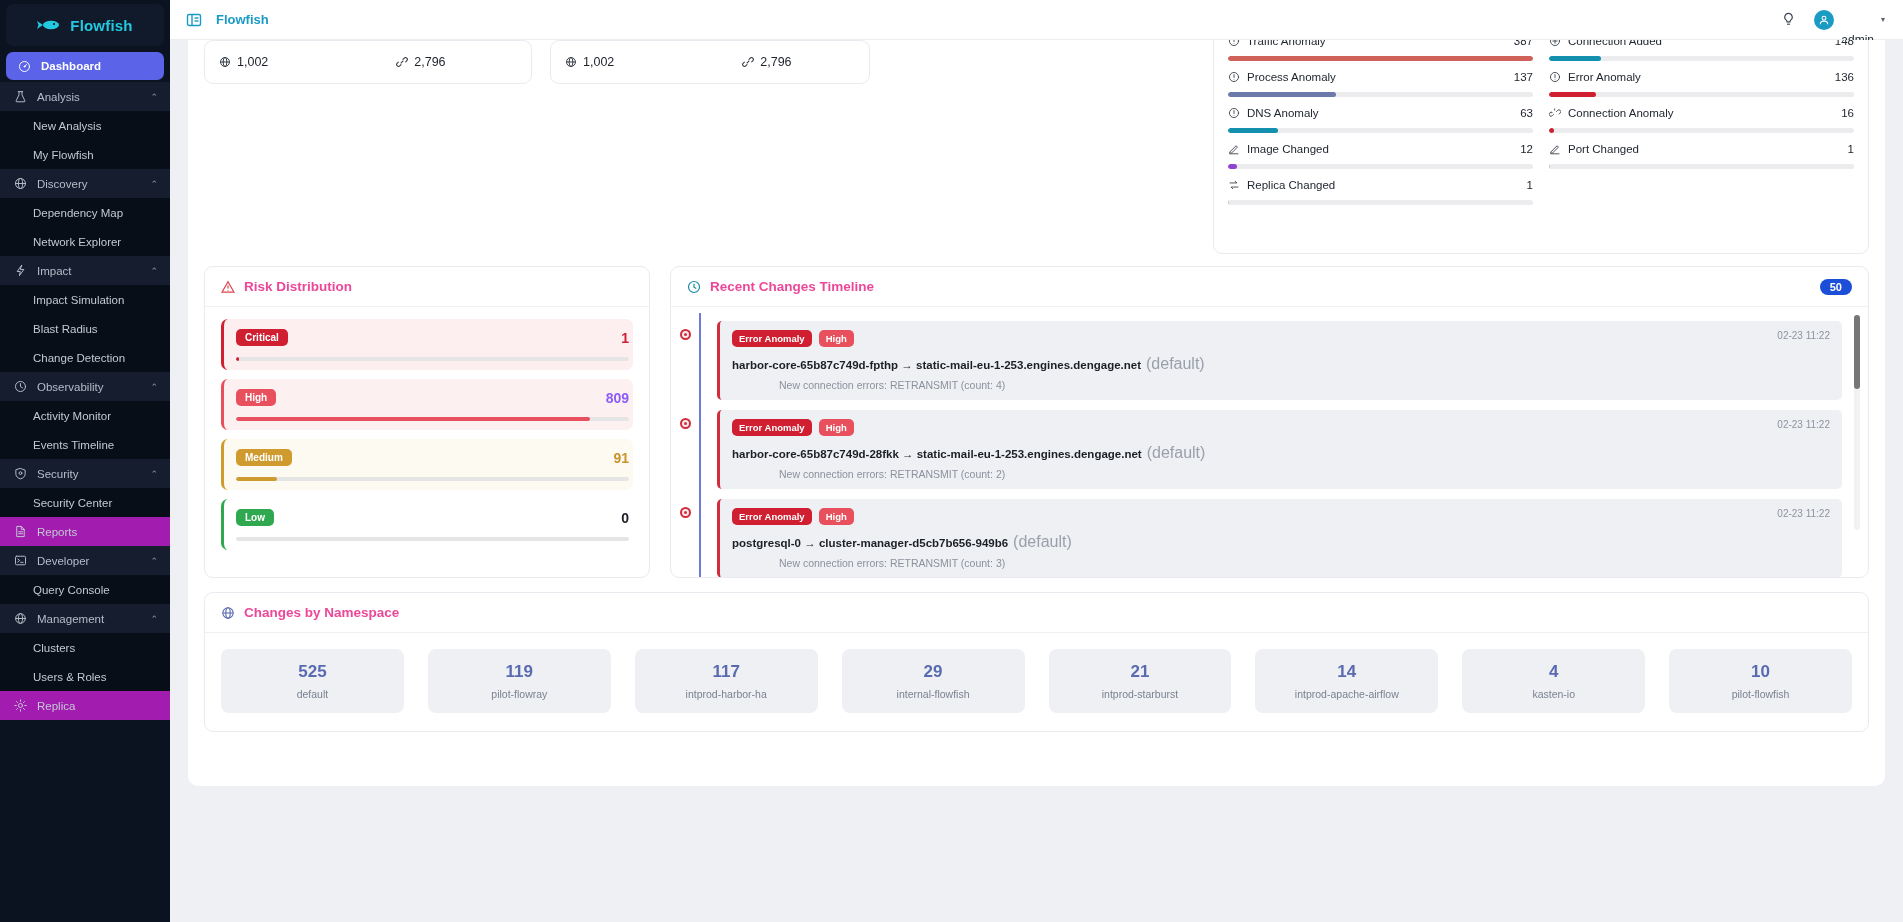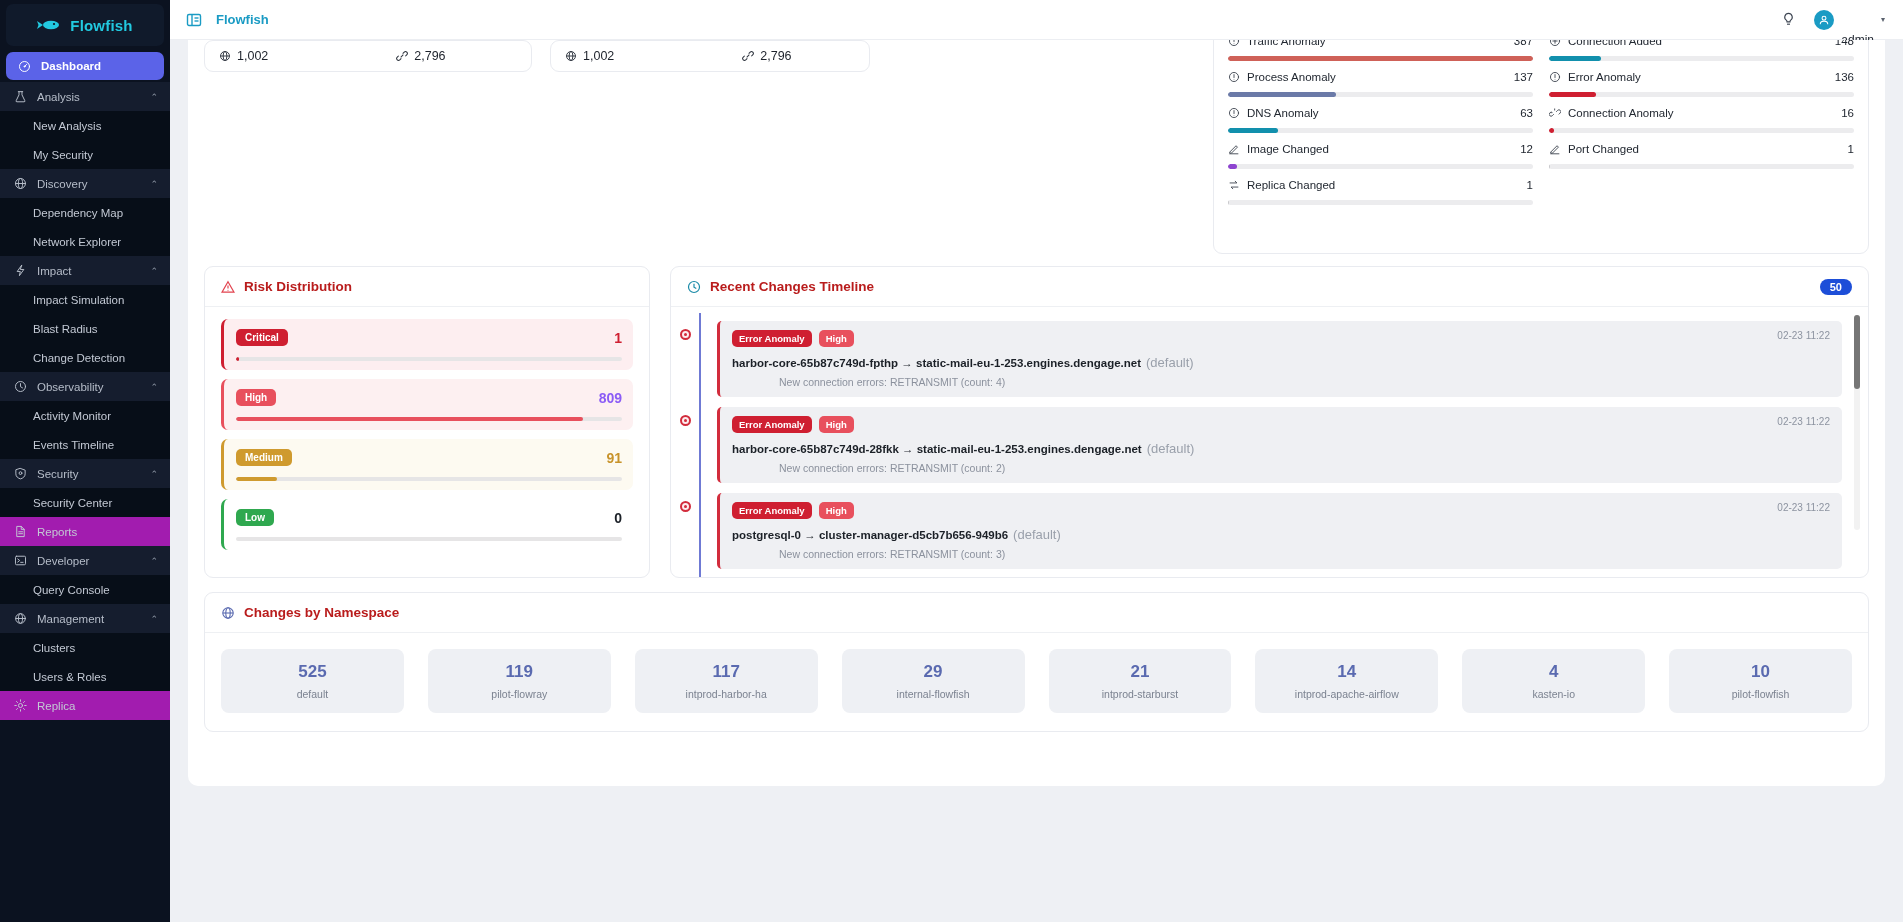--- a/index.html
+++ b/index.html
@@ -72,21 +72,21 @@
     background: #ffffff; border-radius: 10px;
     margin-top: -14px;
     padding: 0 16px 16px 16px;
     height: 760px; position: relative;
   }
 
   
   .row1 { display: flex; gap: 18px; align-items: flex-start; padding-top: 14px; }
   .stat-card {
     background: #fff; border: 1px solid #e9ebf0; border-radius: 9px;
-    height: 32px; display: flex; align-items: center; padding: 0 14px; gap: 0;
+    height: 44px; display: flex; align-items: center; padding: 0 14px; gap: 0;
   }
   .stat-card.a { width: 328px; }
   .stat-card.b { width: 320px; }
   .stat-pair { display: flex; align-items: center; gap: 6px; font-size: 12.5px; color: #1d222b; }
   .stat-pair.second { margin-left: 128px; }
   .stat-ico { width: 12px; height: 12px; color: #2b313b; display: inline-flex; }
 
   .anomaly-card {
     margin-left: auto; width: 656px;
     background: #fff; border: 1px solid #e9ebf0; border-radius: 9px;
@@ -104,28 +104,28 @@
   .an-track { height: 5px; background: #ececee; border-radius: 3px; margin-top: 9px; overflow: hidden; }
   .an-fill { height: 5px; border-radius: 3px; }
 
   
   .row2 { display: flex; gap: 20px; margin-top: 12px; }
   .panel { background: #fff; border: 1px solid #e9ebf0; border-radius: 9px; }
   .panel-head {
     height: 40px; display: flex; align-items: center; gap: 9px;
     padding: 0 16px; border-bottom: 1px solid #eef0f3;
   }
-  .panel-title { font-size: 13.5px; font-weight: bold; color: #b91c1c; }
+  .panel-title { font-size: 13.5px; font-weight: bold; color: #ec4899; }
   .panel-ico { width: 14px; height: 14px; display: inline-flex; }
 
   .risk-panel { width: 446px; height: 312px; }
   .risk-body { padding: 12px 16px 0 16px; }
   .risk-row {
     border-left: 3px solid; border-radius: 7px;
-    padding: 10px 11px 9px 12px; margin-bottom: 9px; position: relative;
+    padding: 10px 4px 9px 12px; margin-bottom: 9px; position: relative;
   }
   .risk-top { display: flex; align-items: center; }
   .risk-badge {
     color: #fff; font-size: 10px; font-weight: bold;
     padding: 3px 9px; border-radius: 5px;
   }
   .risk-count { margin-left: auto; font-size: 14px; font-weight: bold; }
   .risk-track { height: 4px; background: #e6e5e6; border-radius: 3px; margin-top: 11px; overflow: hidden; }
   .risk-fill { height: 4px; border-radius: 3px; }
 
@@ -149,21 +149,21 @@
     padding: 9px 12px 9px 12px; position: relative;
   }
   .tl-tags { display: flex; gap: 7px; align-items: center; }
   .tag {
     font-size: 9.5px; color: #fff; font-weight: bold; padding: 3px 7px; border-radius: 5px;
   }
   .tag.type { background: #cf1f31; }
   .tag.sev { background: #e8505d; }
   .tl-time { position: absolute; right: 12px; top: 9px; font-size: 10px; color: #8c93a0; }
   .tl-title { font-size: 11.5px; font-weight: bold; color: #1b2027; margin-top: 8px; }
-  .tl-title .ns { font-weight: normal; color: #9aa0ab; font-size: 13px; margin-left: 5px; }
+  .tl-title .ns { font-weight: normal; color: #9aa0ab; font-size: 16px; margin-left: 5px; }
   .tl-desc { font-size: 10.5px; color: #8b919d; margin-top: 6px; margin-left: 47px; }
   .tl-scroll {
     position: absolute; right: 8px; top: 8px; width: 6px; height: 215px;
     background: #f2f2f2; border-radius: 3px;
   }
   .tl-thumb { position: absolute; left: 0; top: 0; width: 6px; height: 74px; background: #767676; border-radius: 3px; }
 
   
   .ns-panel { margin-top: 14px; }
   .ns-body { display: flex; gap: 24px; padding: 16px 16px 18px 16px; }
@@ -209,21 +209,21 @@
               <line x1="4.6" y1="1.8" x2="9.4" y2="1.8"></line>
             </svg>
           </span>
           <span>Analysis</span>
           <span class="chev">⌃</span>
         </div>
         <div class="nav-item sub">
           <span>New Analysis</span>
         </div>
         <div class="nav-item sub">
-          <span>My Security</span>
+          <span>My Flowfish</span>
         </div>
         <div class="nav-group-head">
           <span class="nav-ico">
             <svg viewBox="0 0 14 14" fill="none" stroke="currentColor" stroke-width="1.05" stroke-linecap="round">
               <circle cx="7" cy="7" r="5.4"></circle>
               <ellipse cx="7" cy="7" rx="2.3" ry="5.4"></ellipse>
               <line x1="1.6" y1="7" x2="12.4" y2="7"></line>
             </svg>
           </span>
           <span>Discovery</span>

